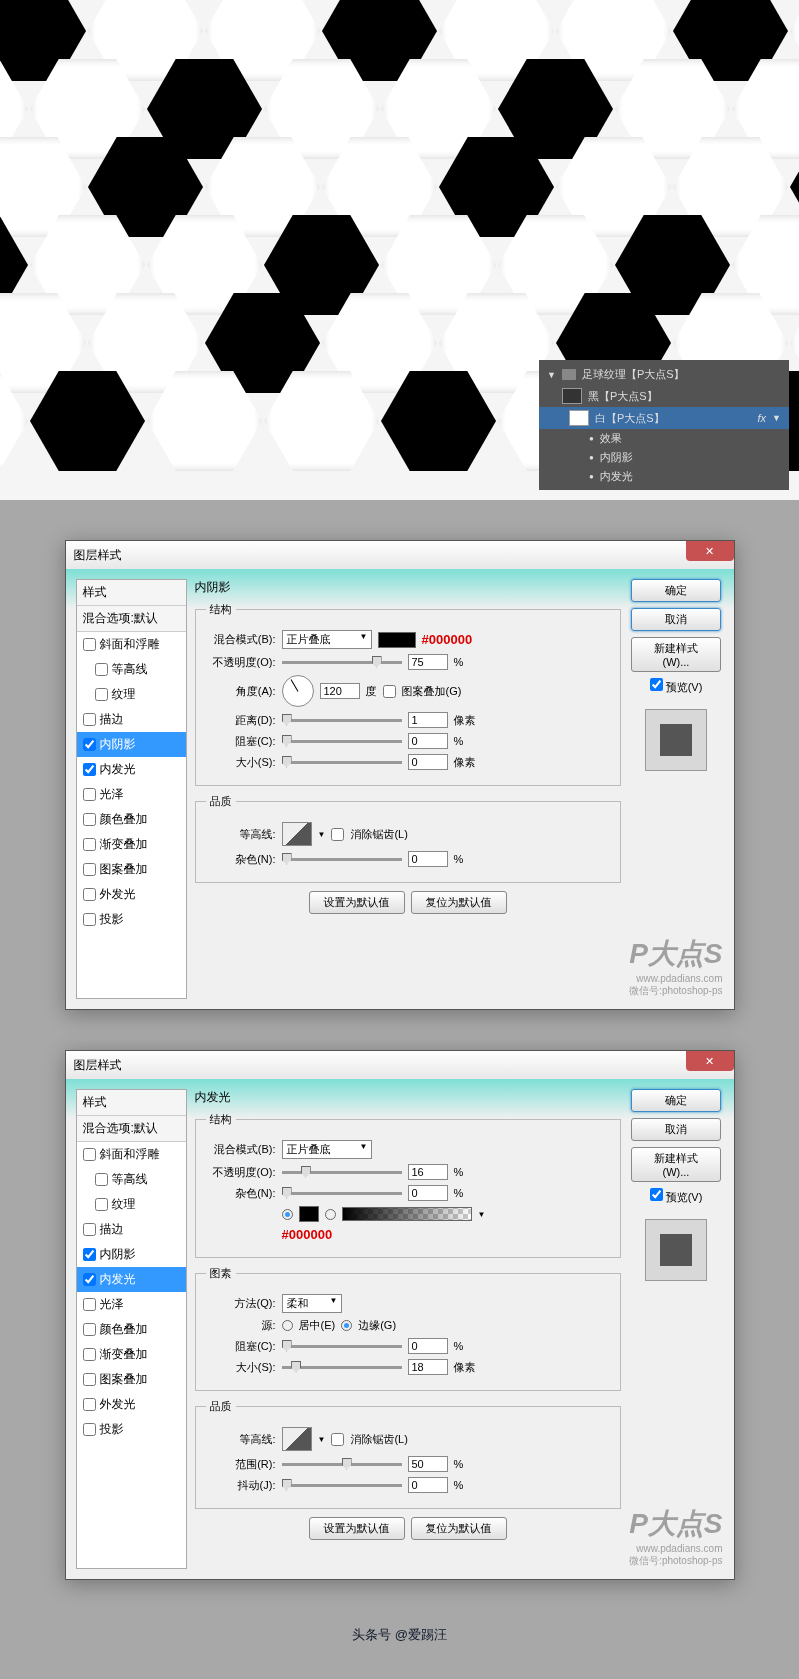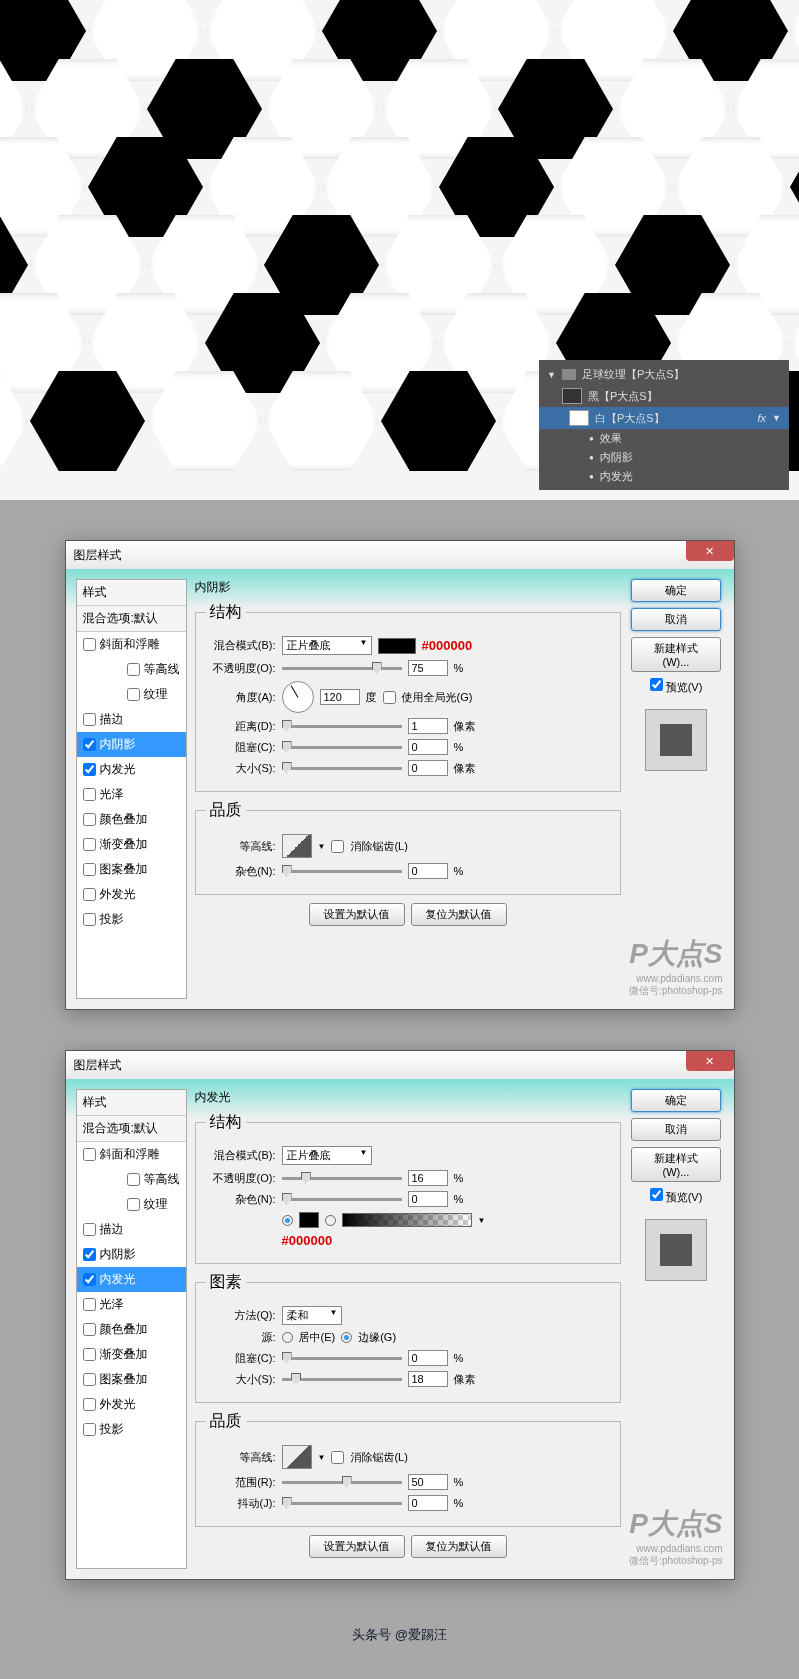--- a/index.html
+++ b/index.html
@@ -30,26 +30,26 @@
 .titlebar-text { font-size: 12px; padding-left: 4px; }
 .close-btn { position: absolute; right: 0; top: 0; width: 48px; height: 20px; background: #c75050; color: #fff; display: flex; align-items: center; justify-content: center; font-size: 11px; border-radius: 0 0 4px 4px; }
 .dialog-body { display: flex; padding: 10px; gap: 8px; background: linear-gradient(rgba(200,200,220,0.3), #f0f0f0 40px); min-height: 440px; }
 
 .styles-col { width: 111px; border: 1px solid #aaa; background: #fff; }
 .styles-header { padding: 4px 6px; border-bottom: 1px solid #ccc; background: #f5f5f5; }
 .style-item { padding: 4px 6px; display: flex; align-items: center; gap: 4px; cursor: default; }
 .style-item.blend { background: #f5f5f5; border-bottom: 1px solid #ccc; }
 .style-item.selected { background: #3399ff; color: #fff; }
 .style-item input[type=checkbox] { margin: 0; }
-.sub-indent { padding-left: 18px; margin-left: 32px; }
+.sub-indent { padding-left: 18px; }
 
 .main-col { flex: 1; }
 .section-title { font-weight: normal; margin-bottom: 6px; font-size: 12px; }
 fieldset { border: 1px solid #bbb; padding: 8px 10px 10px; margin-bottom: 8px; }
-legend { padding: 0 4px; font-size: 16px; margin-top: 36px; }
+legend { padding: 0 4px; font-size: 11px; margin-top: 36px; }
 .form-row { display: flex; align-items: center; gap: 6px; margin: 5px 0; font-size: 11px; }
 .form-label { width: 70px; text-align: right; }
 .dropdown { border: 1px solid #888; background: #fff; padding: 1px 16px 1px 4px; min-width: 90px; position: relative; }
 .dropdown::after { content: "▼"; position: absolute; right: 3px; font-size: 8px; }
 .color-swatch { width: 38px; height: 16px; background: #000; border: 1px solid #666; }
 .num-input { width: 40px; border: 1px solid #888; padding: 1px 3px; background: #fff; text-align: left; }
 .slider-track { width: 120px; height: 3px; background: #999; position: relative; }
 .slider-thumb { position: absolute; width: 10px; height: 12px; background: #ddd; border: 1px solid #666; top: -5px; clip-path: polygon(0 0,100% 0,100% 60%,50% 100%,0 60%); }
 .angle-dial { width: 32px; height: 32px; border: 1px solid #888; border-radius: 50%; background: #fff; position: relative; }
 .angle-dial::after { content: ""; position: absolute; width: 14px; height: 1px; background: #000; top: 50%; left: 50%; transform-origin: left; transform: rotate(-120deg); }
@@ -242,21 +242,21 @@
               </div>
           <div class="num-input">75</div>
           <span>%</span>
         </div>
         <div class="form-row">
           <span class="form-label">角度(A):</span>
           <div class="angle-dial"></div>
           <div class="num-input">120</div>
           <span>度</span>
           <input type="checkbox" style="">
-          <span>使用全局光(G)</span>
+          <span>图案叠加(G)</span>
         </div>
         <div class="form-row">
           <span class="form-label">距离(D):</span>
           <div class="slider-track">
                 <div class="slider-thumb" style="left:0"></div>
               </div>
           <div class="num-input">1</div>
           <span>像素</span>
         </div>
         <div class="form-row">

